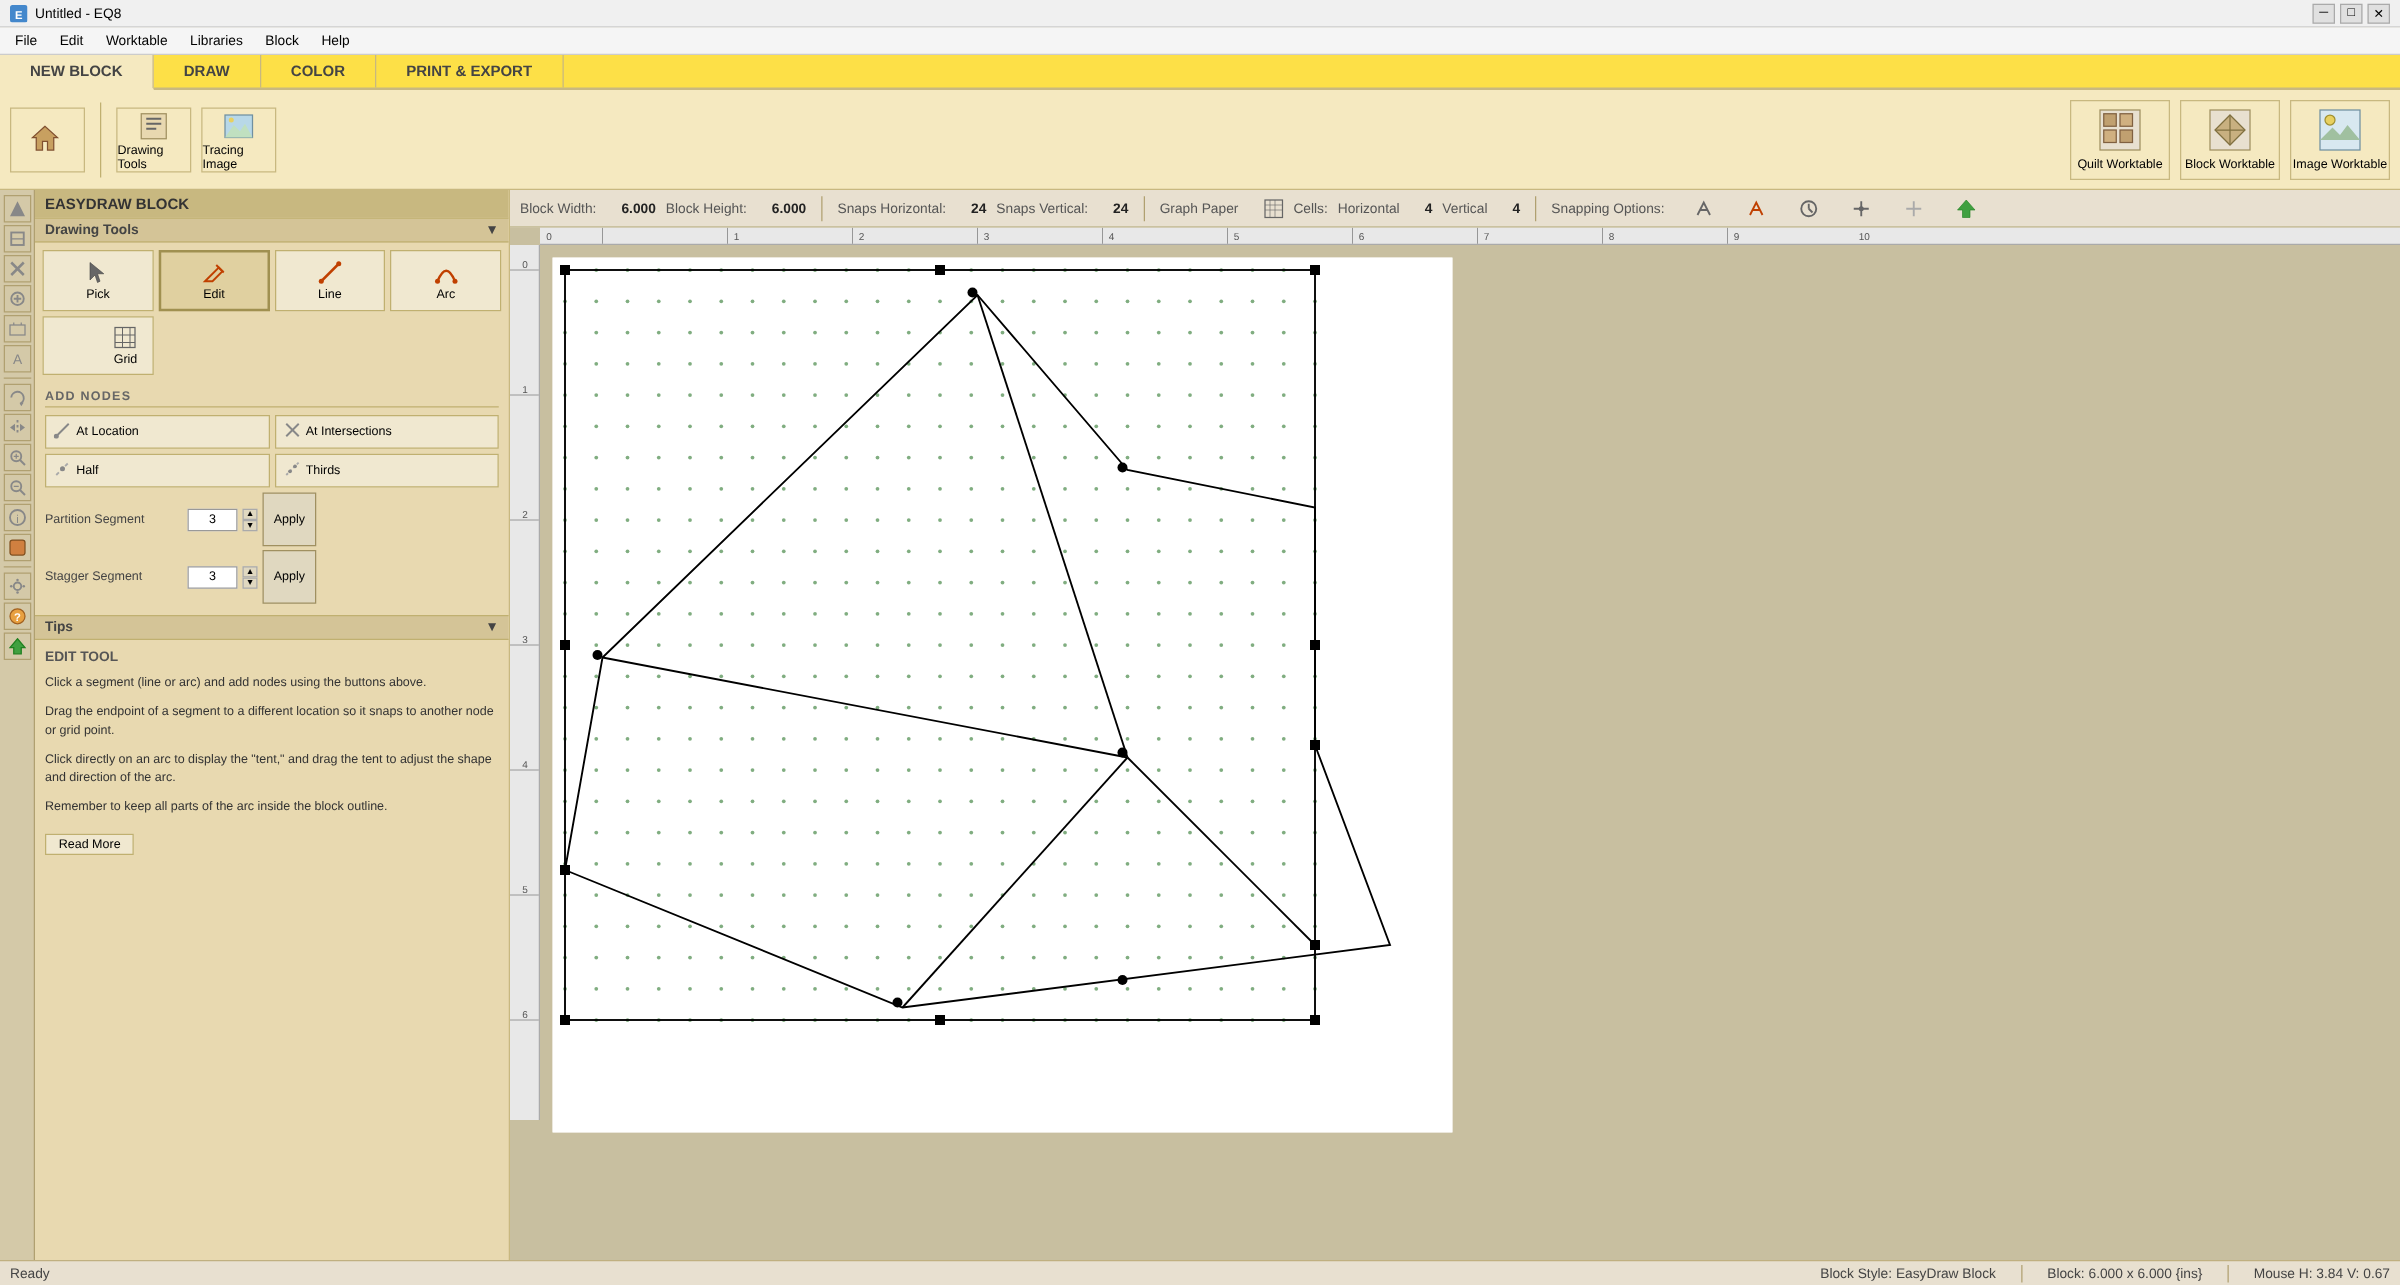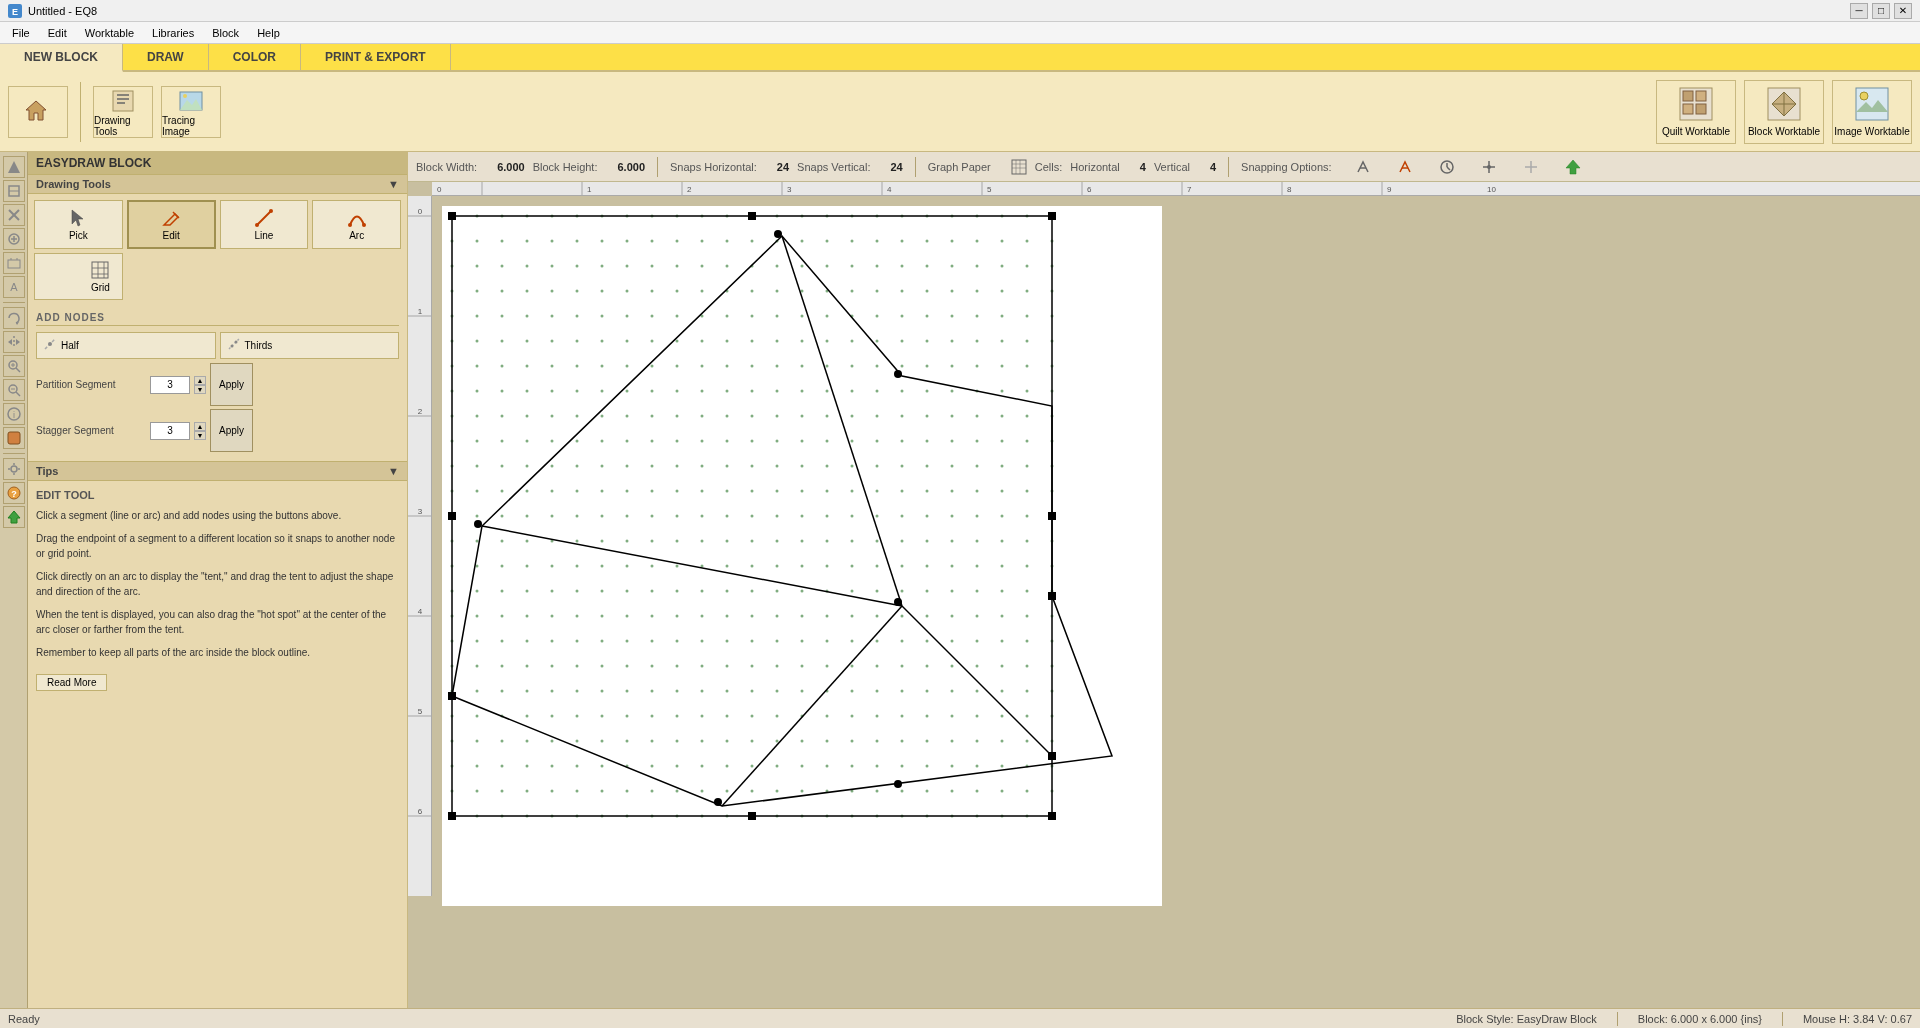--- a/index.html
+++ b/index.html
@@ -609,20 +609,40 @@
           <line x1="8" y1="2" x2="8" y2="18" stroke="#666" stroke-width="0.8"></line>
           <line x1="14" y1="2" x2="14" y2="18" stroke="#666" stroke-width="0.8"></line>
         </svg>
         <span>Grid</span>
       </div>
     </div>
 
     <div class="add-nodes-section">
       <div class="add-nodes-title">ADD NODES</div>
 
+      <div class="node-btn-row">
+        <div class="node-btn">
+          <span class="node-btn-icon">
+            <svg width="14" height="14">
+                <line x1="2" y1="12" x2="12" y2="2" stroke="#888" stroke-width="1.5"></line>
+                <circle cx="2" cy="12" r="2" fill="#888"></circle>
+              </svg>
+          </span>
+          <span>At Location</span>
+        </div>
+        <div class="node-btn">
+          <span class="node-btn-icon">
+            <svg width="14" height="14">
+                <line x1="2" y1="12" x2="12" y2="2" stroke="#888" stroke-width="1.5"></line>
+                <line x1="2" y1="2" x2="12" y2="12" stroke="#888" stroke-width="1.5"></line>
+              </svg>
+          </span>
+          <span>At Intersections</span>
+        </div>
+      </div>
 
       <div class="node-btn-row">
         <div class="node-btn">
           <span class="node-btn-icon">
             <svg width="14" height="14">
                 <line x1="2" y1="12" x2="12" y2="2" stroke="#aaa" stroke-width="1.5" stroke-dasharray="3,2"></line>
                 <circle cx="7" cy="7" r="2" fill="#888"></circle>
               </svg>
           </span>
           <span>Half</span>
@@ -663,21 +683,20 @@
     <div class="section-header">
       <span>Tips</span>
       <span>▼</span>
     </div>
 
     <div class="tips-section">
       <div class="tips-title">EDIT TOOL</div>
       <div class="tips-text">Click a segment (line or arc) and add nodes using the buttons above.</div>
       <div class="tips-text">Drag the endpoint of a segment to a different location so it snaps to another node or grid point.</div>
       <div class="tips-text">Click directly on an arc to display the "tent," and drag the tent to adjust the shape and direction of the arc.</div>
-      <div class="tips-text">When the tent is displayed, you can also drag the "hot spot" at the center of the arc closer or farther from the tent.</div>
       <div class="tips-text">Remember to keep all parts of the arc inside the block outline.</div>
       <button class="read-more-btn">Read More</button>
     </div>
   </div>
 
   <div id="canvas-area">
 
     <div id="canvas-toolbar">
       <div class="canvas-tb-item">
         <span class="canvas-tb-label">Block Width:</span>

